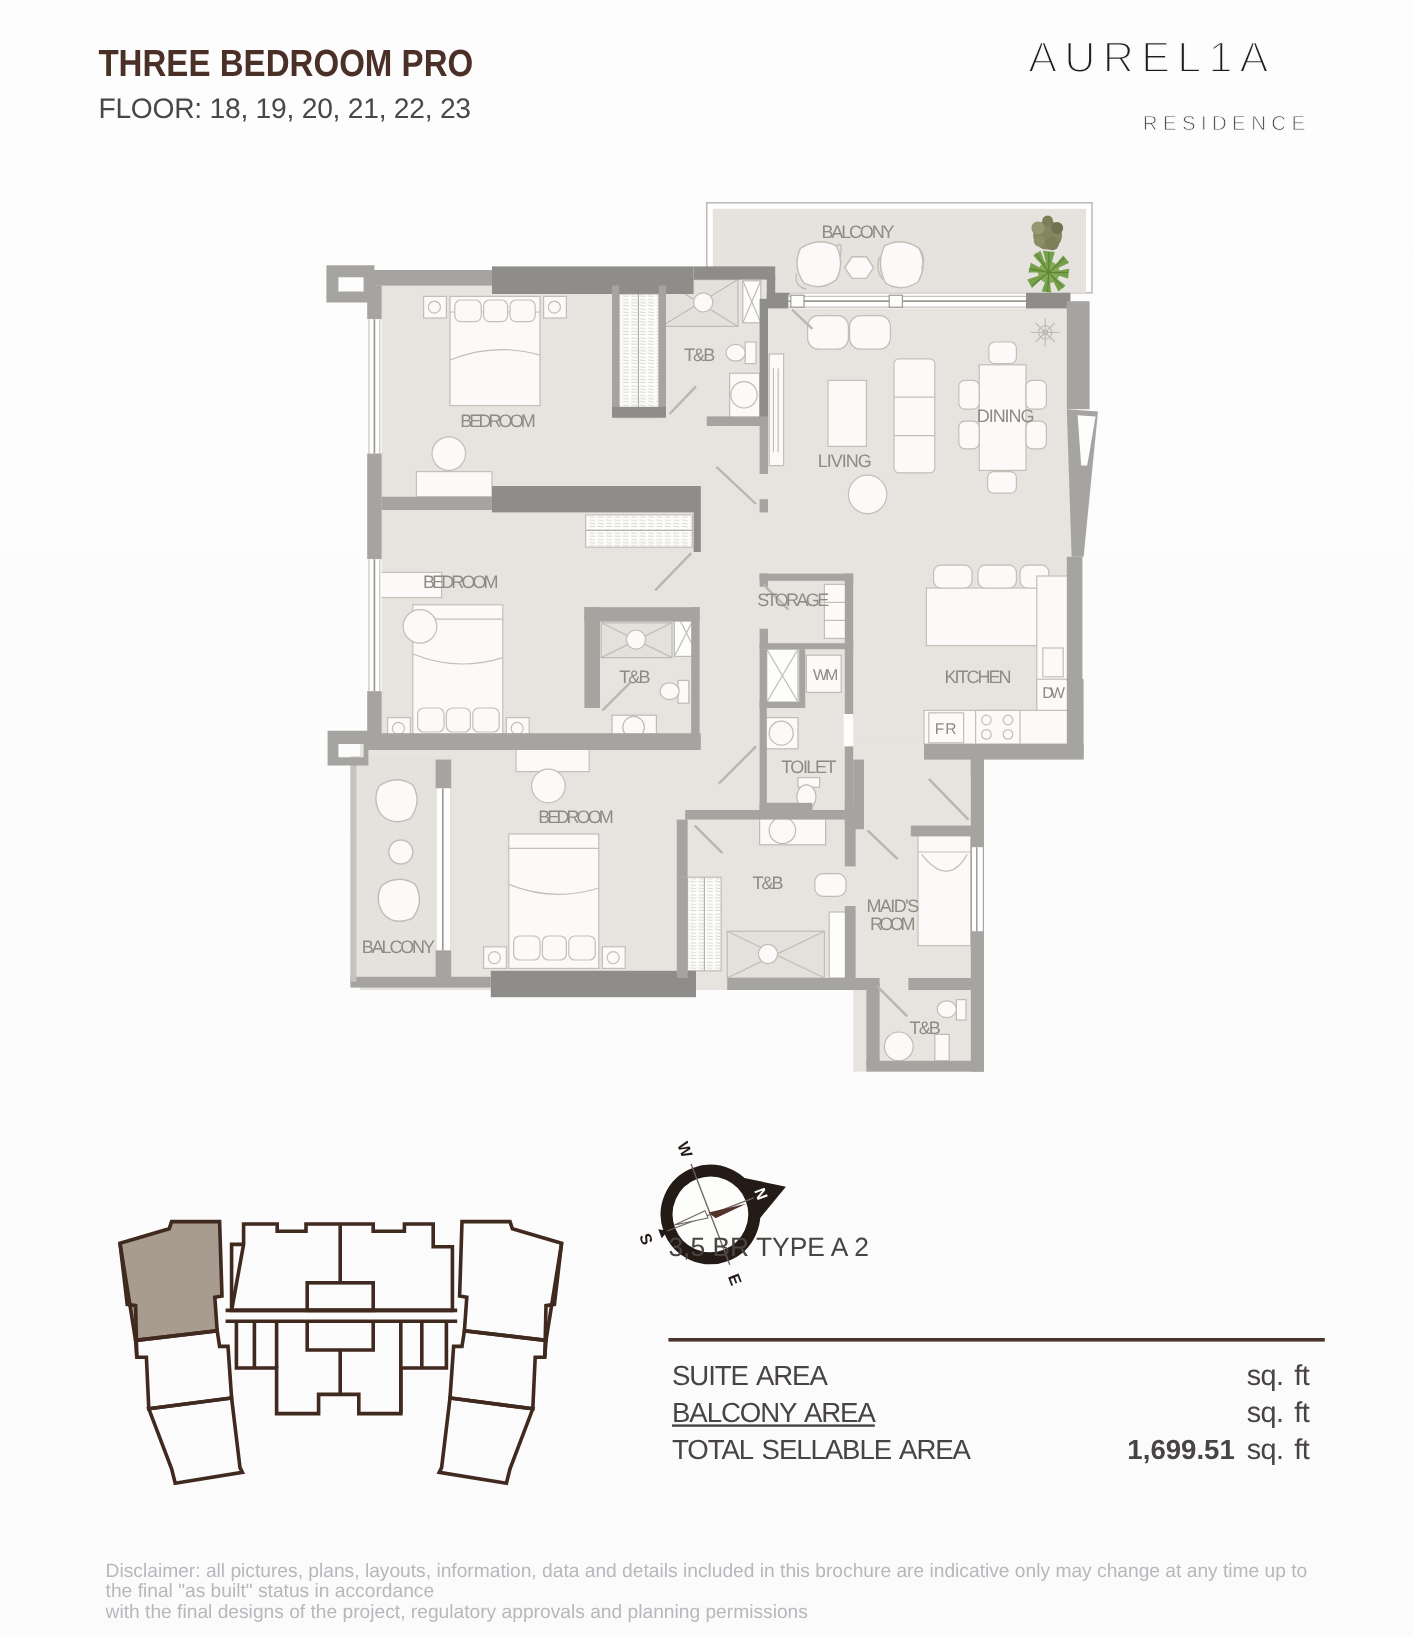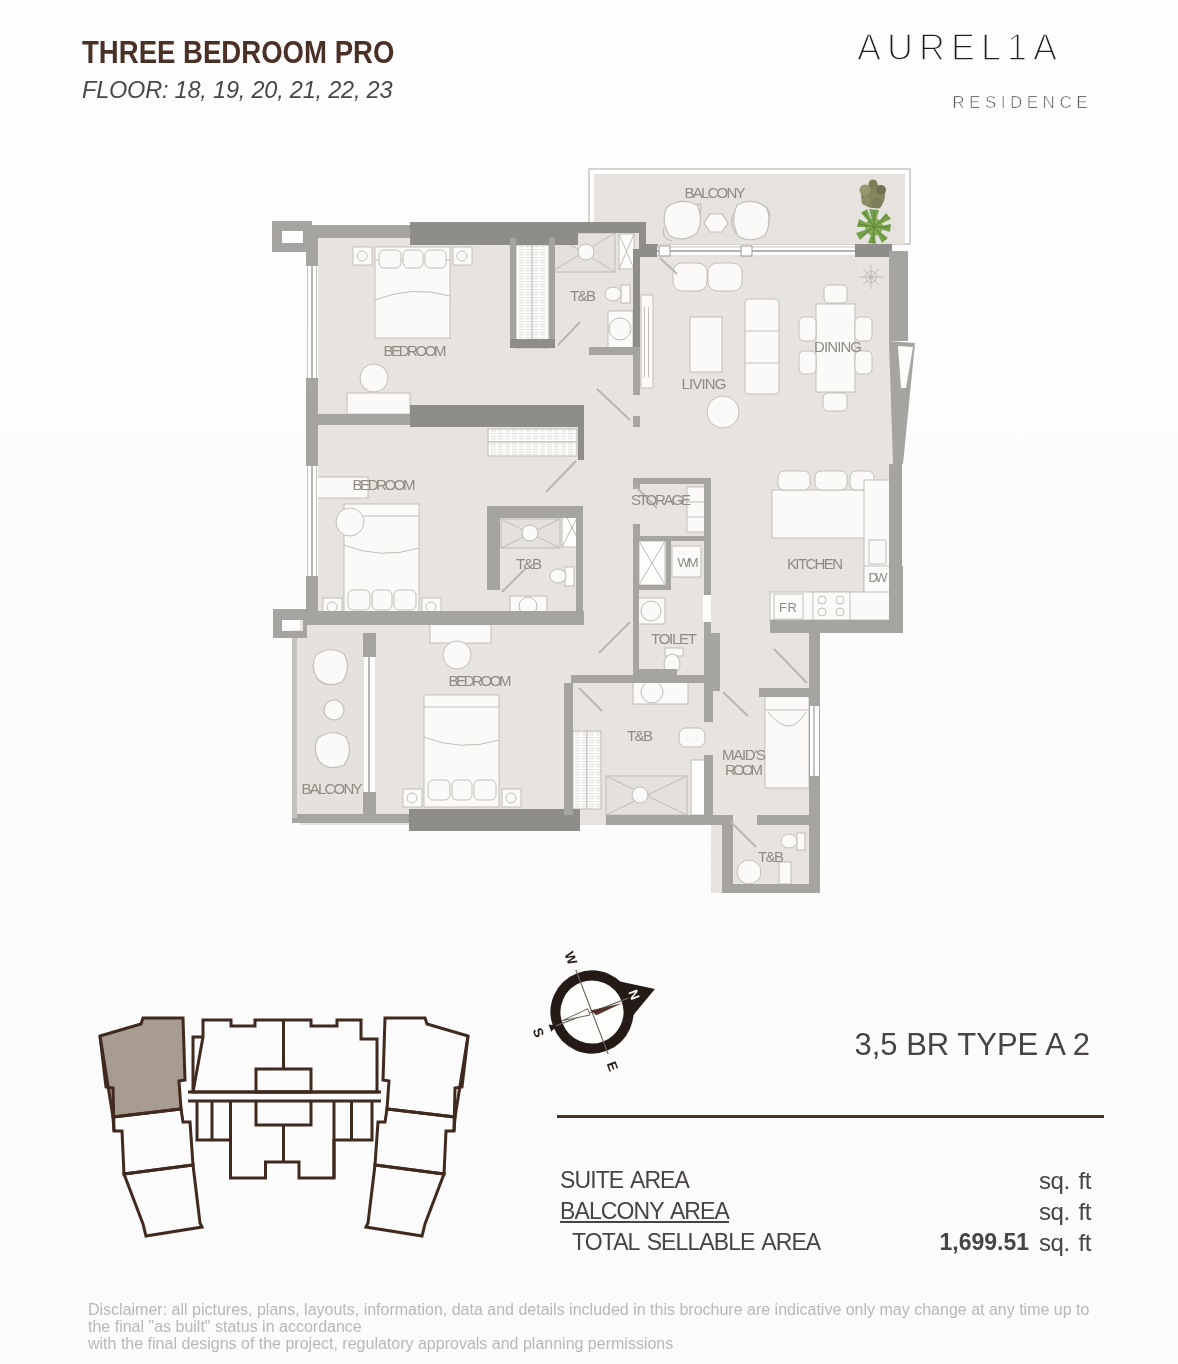--- a/index.html
+++ b/index.html
@@ -7,21 +7,21 @@
        font-family:"Liberation Sans", sans-serif;overflow:hidden;}
   .abs{position:absolute;}
 </style>
 </head>
 <body>
 
 <div class="abs" style="left:0;top:0;width:1178px;height:1364px;background:linear-gradient(180deg,#fdfdfd 0%,#fcfbfb 100%);"></div>
 
 <div class="abs" style="left:82px;top:34px;font-size:31.5px;font-weight:bold;color:#4b3028;transform:scaleX(0.875);transform-origin:0 0;white-space:nowrap;">THREE BEDROOM PRO</div>
 
-<div class="abs" style="left:82px;top:77px;font-size:23.5px;color:#4a4846;letter-spacing:-0.2px;white-space:nowrap;font-style:italic;">FLOOR: 18, 19, 20, 21, 22, 23</div>
+<div class="abs" style="left:82px;top:77px;font-size:23.5px;color:#4a4846;letter-spacing:-0.2px;white-space:nowrap;">FLOOR: 18, 19, 20, 21, 22, 23</div>
 
 <div class="abs" style="left:820px;top:27px;width:274px;text-align:center;font-size:36px;font-weight:normal;color:#201b1c;letter-spacing:6px;text-indent:6px;-webkit-text-stroke:1.6px #fbfafa;">AUREL1A</div>
 
 <div class="abs" style="left:818px;top:93px;width:274px;text-align:right;font-size:17px;color:#3b3939;letter-spacing:4.5px;text-indent:4.5px;-webkit-text-stroke:0.7px #fbfafa;">RESIDENCE</div>
 
 <svg class="abs" style="left:0;top:0;" width="1178" height="1364" viewBox="0 0 1178 1364">
   <defs>
     <pattern id="hatchV" width="7" height="8" patternUnits="userSpaceOnUse">
       <rect width="7" height="8" fill="#fdfdfc"></rect>
       <path d="M1,1.5 L6,2 M1,4 L6,4.6 M1,6.5 L6,7" stroke="#d3d0ca" stroke-width="0.7" fill="none"></path>
@@ -518,23 +518,23 @@
     <path d="M590,1013 L594.5,981 L596.5,1009 Z" fill="#53332c"></path>
 
     <path d="M594,1015 L589.5,1043 L587.5,1015 Z" fill="#fdfdfc" stroke="#6a655e" stroke-width="0.9"></path>
     <text x="591" y="971" font-size="13" fill="#fdfdfc" font-weight="bold" text-anchor="middle">N</text>
     <text x="534" y="1017" font-size="13.5" fill="#241a16" font-weight="bold" text-anchor="middle">W</text>
     <text x="592" y="1074" font-size="13.5" fill="#241a16" font-weight="bold" text-anchor="middle">S</text>
     <text x="650" y="1017" font-size="13.5" fill="#241a16" font-weight="bold" text-anchor="middle">E</text>
   </g>
 </svg>
 
-<div class="abs" style="left:557px;top:1027px;width:533px;text-align:right;font-size:31px;color:#474443;">3,5 BR TYPE A 2</div>
+<div class="abs" style="left:557px;top:1027px;width:533px;text-align:left;font-size:22px;color:#474443;">3,5 BR TYPE A 2</div>
 
 <div class="abs" style="left:557px;top:1115px;width:547px;height:2.5px;background:#4a332b;"></div>
 
 <div class="abs" style="left:560px;top:1131px;width:531px;font-size:23px;color:#474443;line-height:31px;letter-spacing:-0.9px;word-spacing:2.5px;">
-  <div style="position:relative;margin-top:34px;">SUITE AREA<span style="position:absolute;right:0;letter-spacing:-0.4px;font-size:24px;">sq. ft</span></div>
+  <div style="position:relative;">SUITE AREA<span style="position:absolute;right:0;letter-spacing:-0.4px;font-size:24px;">sq. ft</span></div>
   <div style="position:relative;text-decoration:underline;">BALCONY AREA<span style="position:absolute;right:0;letter-spacing:-0.4px;font-size:24px;">sq. ft</span></div>
-  <div style="position:relative;margin-left:12px;">TOTAL SELLABLE AREA<span style="position:absolute;right:62px;font-weight:bold;letter-spacing:0;text-align:right;">1,699.51</span><span style="position:absolute;right:0;letter-spacing:-0.4px;font-size:24px;">sq. ft</span></div>
+  <div style="position:relative;">TOTAL SELLABLE AREA<span style="position:absolute;right:62px;font-weight:bold;letter-spacing:0;text-align:right;">1,699.51</span><span style="position:absolute;right:0;letter-spacing:-0.4px;font-size:24px;">sq. ft</span></div>
 </div>
 
 <div class="abs" style="left:88px;top:1301px;width:1020px;font-size:16px;color:#b9b6bc;line-height:17px;">Disclaimer: all pictures, plans, layouts, information, data and details included in this brochure are indicative only may change at any time up to the final "as built" status in accordance<br>with the final designs of the project, regulatory approvals and planning permissions</div>
 
 </body></html>

